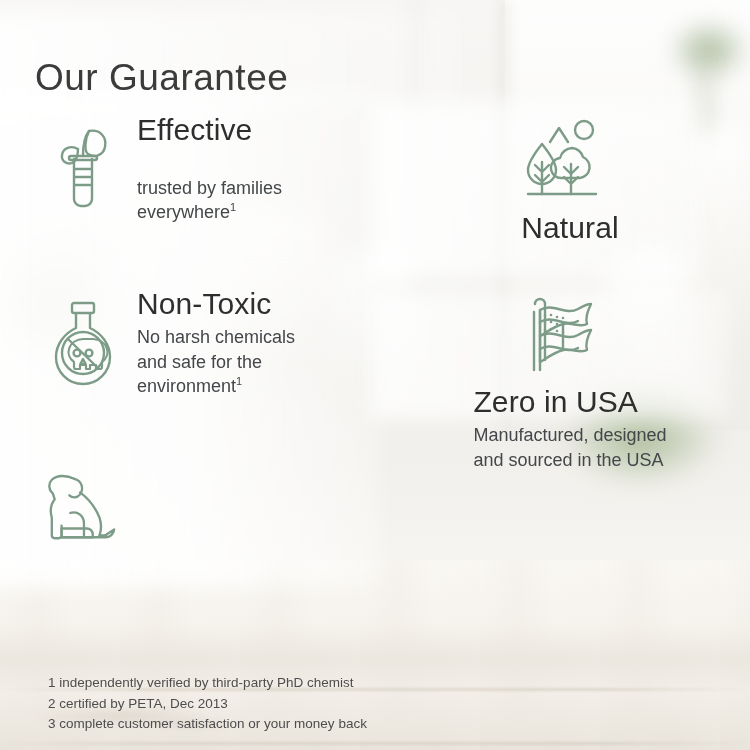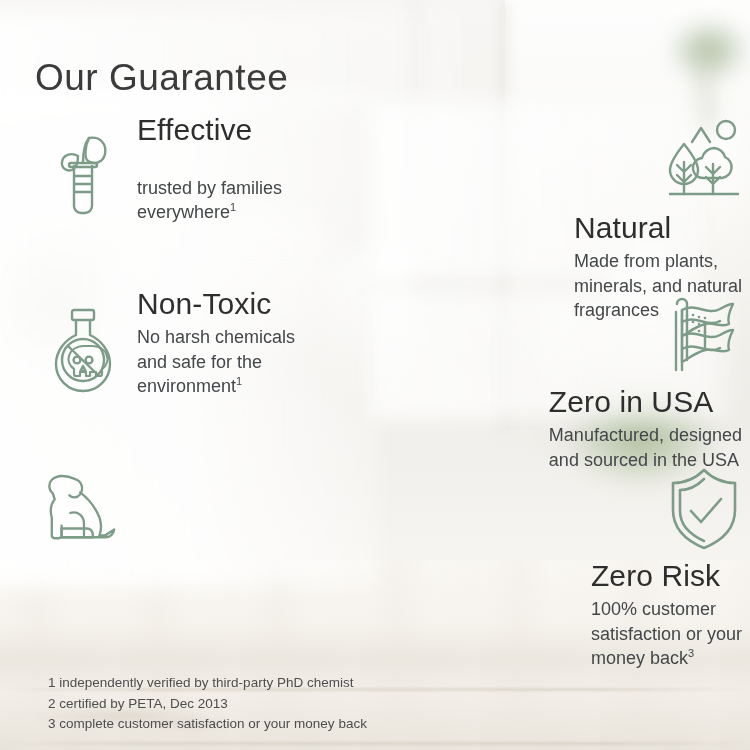--- a/index.html
+++ b/index.html
@@ -160,21 +160,21 @@
     left: 0;
     top: 112px;
     width: 750px;
   }
 
   .row { position: relative; height: 174px; }
 
   .feature {
     position: absolute;
     display: flex;
-    align-items: flex-end;
+    align-items: center;
   }
   .feature.col-left  { left: 45px;  width: 340px; }
   .feature.col-right { left: 382px; width: 360px; flex-direction: column; }
 
   .feature-icon {
     flex: 0 0 auto;
     width: 76px;
     height: 92px;
     display: flex;
     align-items: flex-start;
@@ -293,25 +293,20 @@
               <path d="M24 24 L33 10 L42 24"></path>
               <path d="M16 26 C8 36 2 45 2 52 a14 14 0 0 0 28 0 C30 45 24 36 16 26z"></path>
               <path d="M16 44 V76 M16 54 L9 47 M16 54 L23 47 M16 64 L9 57 M16 64 L23 57"></path>
               <path d="M46 30 a13 13 0 0 0 -12 10 a10 10 0 0 0 2 20 h18 a11 11 0 0 0 3 -21 a13 13 0 0 0 -11 -9z"></path>
               <path d="M45 46 V76 M45 56 L38 49 M45 56 L52 49 M45 66 L38 59 M45 66 L52 59"></path>
               <path d="M2 76 H70"></path>
             </svg>
           </div>
           <div class="feature-text">
             <div class="feature-title">Natural</div>
-            <div class="feature-desc">
-              <span>Made from plants,</span><br>
-              <span>minerals, and natural</span><br>
-              <span>fragrances</span>
-            </div>
           </div>
         </div>
 
       </div>
 
       <div class="row">
 
         <div class="feature col-left">
           <div class="feature-icon">
             <svg width="62" height="88" viewBox="0 0 62 88" fill="none" stroke="#7d9c88" stroke-width="2.4" stroke-linecap="round" stroke-linejoin="round">
@@ -381,37 +376,20 @@
               <path d="M30 12 C38 14 40 22 36 28 C33 32 28 32 25 29"></path>
               <path d="M36 26 C44 32 52 42 56 52 C58 58 58 64 56 70"></path>
               <path d="M26 47 C34 45 40 50 40 58 V70"></path>
               <path d="M17 72 H62 a9 9 0 0 0 9 -8 L62 70"></path>
               <path d="M17 63 h26 a6 6 0 0 1 6 6 v3 H17 z"></path>
               <path d="M56 70 h6"></path>
             </svg>
           </div>
         </div>
 
-        <div class="feature col-right">
-          <div class="feature-icon">
-            <svg width="72" height="86" viewBox="0 0 72 86" fill="none" stroke="#7d9c88" stroke-width="2.6" stroke-linecap="round" stroke-linejoin="round">
-              <path d="M36 4 C27 13 16 17 5 17 V44 C5 63 19 75 36 82 C53 75 67 63 67 44 V17 C56 17 45 13 36 4z"></path>
-              <path d="M36 13 C29 20 20 24 12 24 V45 C12 59 23 69 36 75"></path>
-              <path d="M23 45 L33 56 L53 33"></path>
-            </svg>
-          </div>
-          <div class="feature-text">
-            <div class="feature-title">Zero Risk</div>
-            <div class="feature-desc">
-              <span>100% customer</span><br>
-              <span>satisfaction or your</span><br>
-              <span>money back</span><sup>3</sup>
-            </div>
-          </div>
-        </div>
 
       </div>
 
     </div>
 
     <div class="footnotes">
       <div class="footnote-line">1 independently verified by third-party PhD chemist</div>
       <div class="footnote-line">2 certified by PETA, Dec 2013</div>
       <div class="footnote-line">3 complete customer satisfaction or your money back</div>
     </div>

